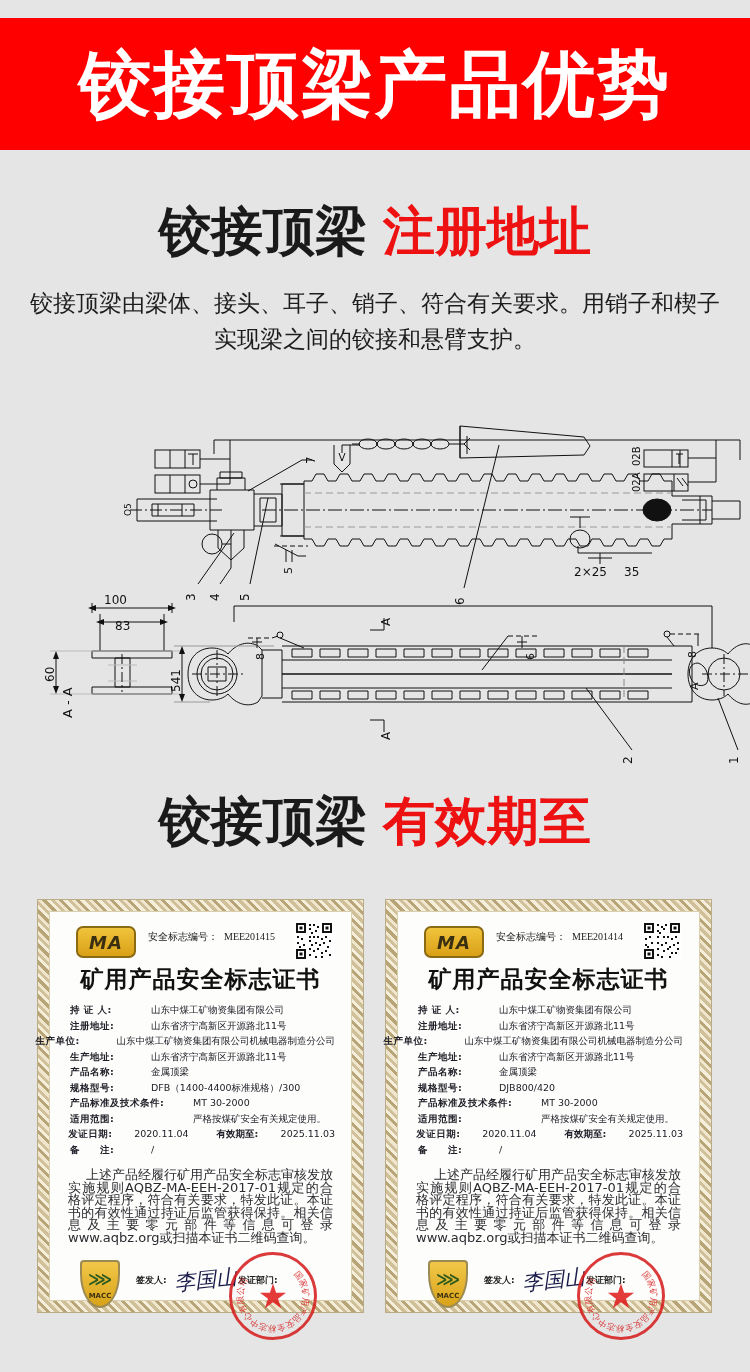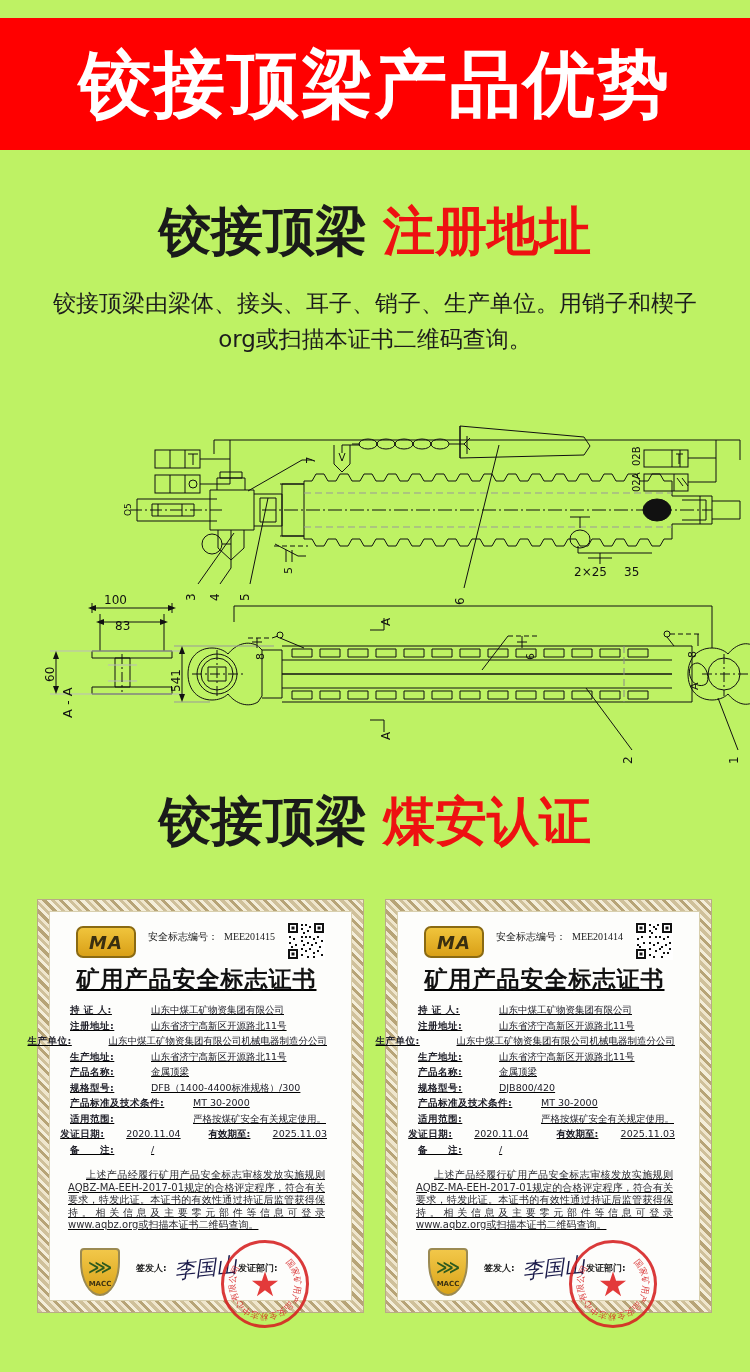--- a/index.html
+++ b/index.html
@@ -1,21 +1,21 @@
 <!DOCTYPE html>
 <html><head>
 <meta charset="utf-8">
 <style>
   html,body{margin:0;padding:0;}
   body{
     width:750px;height:1372px;background:#ffffff;
     font-family:"Liberation Sans","DejaVu Sans",sans-serif;
     overflow:hidden;position:relative;
   }
-  .page{width:750px;height:1372px;position:relative;background:#bef264;}
+  .page{width:750px;height:1372px;position:relative;background:#e5e5e5;}
 
   
   .banner{
     position:absolute;left:0;top:18px;width:750px;height:132px;
     background:#ff0000;display:flex;align-items:center;justify-content:center;
   }
   .banner-title{
     color:#ffffff;font-size:72px;font-weight:bold;letter-spacing:2px;
     font-family:"DejaVu Sans","Liberation Sans",sans-serif;
     line-height:1;white-space:nowrap;
@@ -51,23 +51,22 @@
       linear-gradient(#ffffff,#ffffff),
       repeating-linear-gradient(45deg,#cfc09a 0 3px,#efe6cd 3px 6px,#b7a477 6px 9px,#f4eeda 9px 12px);
     background-origin:padding-box,border-box;
     background-clip:padding-box,border-box;
     box-shadow:0 0 0 1px #b9ab86;
   }
   .cert-left{left:38px;}
   .cert-right{left:386px;}
   .cert-inner{
     position:absolute;left:0;top:0;right:0;bottom:0;background:#fdfdfb;
-    padding:8px 20px 0 12px;box-sizing:border-box;
+    padding:8px 12px 0 12px;box-sizing:border-box;
     border:1px solid #d8cfae;
-    text-decoration:underline;
   }
 
   .cert-top{position:relative;height:42px;}
   .ma-logo{
     position:absolute;left:14px;top:6px;width:56px;height:28px;
     border-radius:7px;background:linear-gradient(#f0c43c,#d9a017);
     border:2px solid #8a6a12;
     display:flex;align-items:center;justify-content:center;
     color:#3a2f10;font-weight:bold;font-size:18px;font-style:italic;
     font-family:"DejaVu Sans","Liberation Sans",sans-serif;
@@ -93,21 +92,21 @@
     display:flex;font-size:9.5px;color:#20202a;line-height:15.5px;
     font-family:"DejaVu Sans","Liberation Sans",sans-serif;white-space:nowrap;justify-content:flex-end;
   }
   .clabel{width:66px;flex:none;font-weight:bold;letter-spacing:.5px;}
   .cval{flex:1;margin-left:15px;}
   .crow.wide .clabel{width:108px;}
   .crow.split{justify-content:flex-end;}
   .crow .mid-label{width:64px;flex:none;font-weight:bold;margin-left:28px;}
 
   .cert-foot{
-    margin:12px 6px 0 6px;font-size:10px;line-height:12.5px;color:#2a2a30;
+    margin:12px 6px 0 6px;font-size:13px;line-height:12.5px;color:#2a2a30;
     text-align:justify;font-family:"DejaVu Sans","Liberation Sans",sans-serif;
   }
   .cert-foot .indent{text-indent:18px;display:block;}
 
   .cert-sign{position:relative;height:92px;margin-top:6px;}
   .macc{
     position:absolute;left:18px;top:10px;width:40px;height:48px;
     background:linear-gradient(#f2c749,#d9a318);
     border:2px solid #9b8a52;
     border-radius:4px 4px 20px 20px/4px 4px 34px 34px;
@@ -148,22 +147,22 @@
 
   <div class="banner">
     <div class="banner-title">铰接顶梁产品优势</div>
   </div>
 
   <div class="section-head" style="top:205px;">
     <span class="head-black">铰接顶梁</span><span class="head-red">注册地址</span>
   </div>
 
   <div class="desc" style="top:285px;">
-    <div>铰接顶梁由梁体、接头、耳子、销子、生产单位。用销子和楔子</div>
-    <div>org或扫描本证书二维码查询。</div>
+    <div>铰接顶梁由梁体、接头、耳子、销子、符合有关要求。用销子和楔子</div>
+    <div>实现梁之间的铰接和悬臂支护。</div>
   </div>
 
   <div class="drawing">
     <svg width="750" height="370" viewBox="0 0 750 370" xmlns="http://www.w3.org/2000/svg">
       <g stroke="#111" fill="none" stroke-width="1" shape-rendering="geometricPrecision">
 
         <path d="M202 42 L728 42" stroke-width="1"></path>
         <path d="M202 42 L202 56 M728 42 L728 62"></path>
 
         <rect x="143" y="52" width="45" height="18"></rect>
@@ -375,21 +374,21 @@
 
         <path d="M574 290 L620 352"></path>
         <text x="620" y="366" font-size="12" fill="#111" stroke="none" transform="rotate(-90 620 366)" font-family="DejaVu Sans, sans-serif">2</text>
         <path d="M706 300 L726 352"></path>
         <text x="726" y="366" font-size="12" fill="#111" stroke="none" transform="rotate(-90 726 366)" font-family="DejaVu Sans, sans-serif">1</text>
       </g>
     </svg>
   </div>
 
   <div class="section-head" style="top:795px;">
-    <span class="head-black">铰接顶梁</span><span class="head-red">煤安认证</span>
+    <span class="head-black">铰接顶梁</span><span class="head-red">有效期至</span>
   </div>
 
   <div class="certs">
 
     <div class="cert cert-left">
       <div class="cert-inner">
         <div class="cert-top">
           <div class="ma-logo">MA</div>
           <div class="cert-no">
             <span>安全标志编号：</span><span class="num">MEE201415</span>

